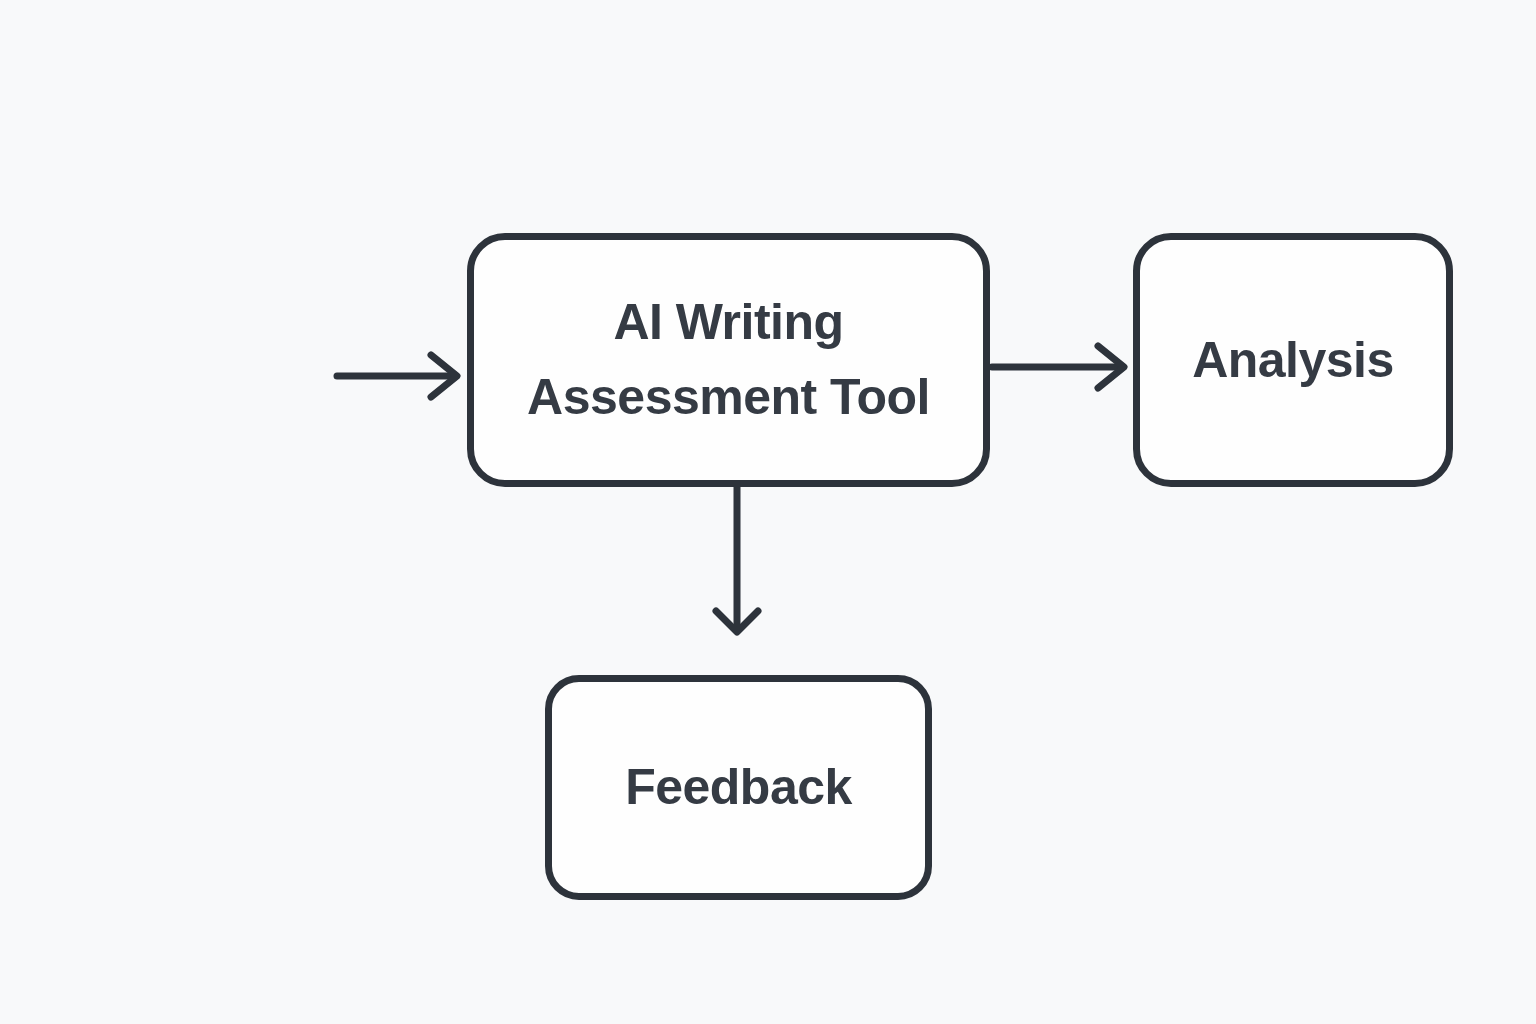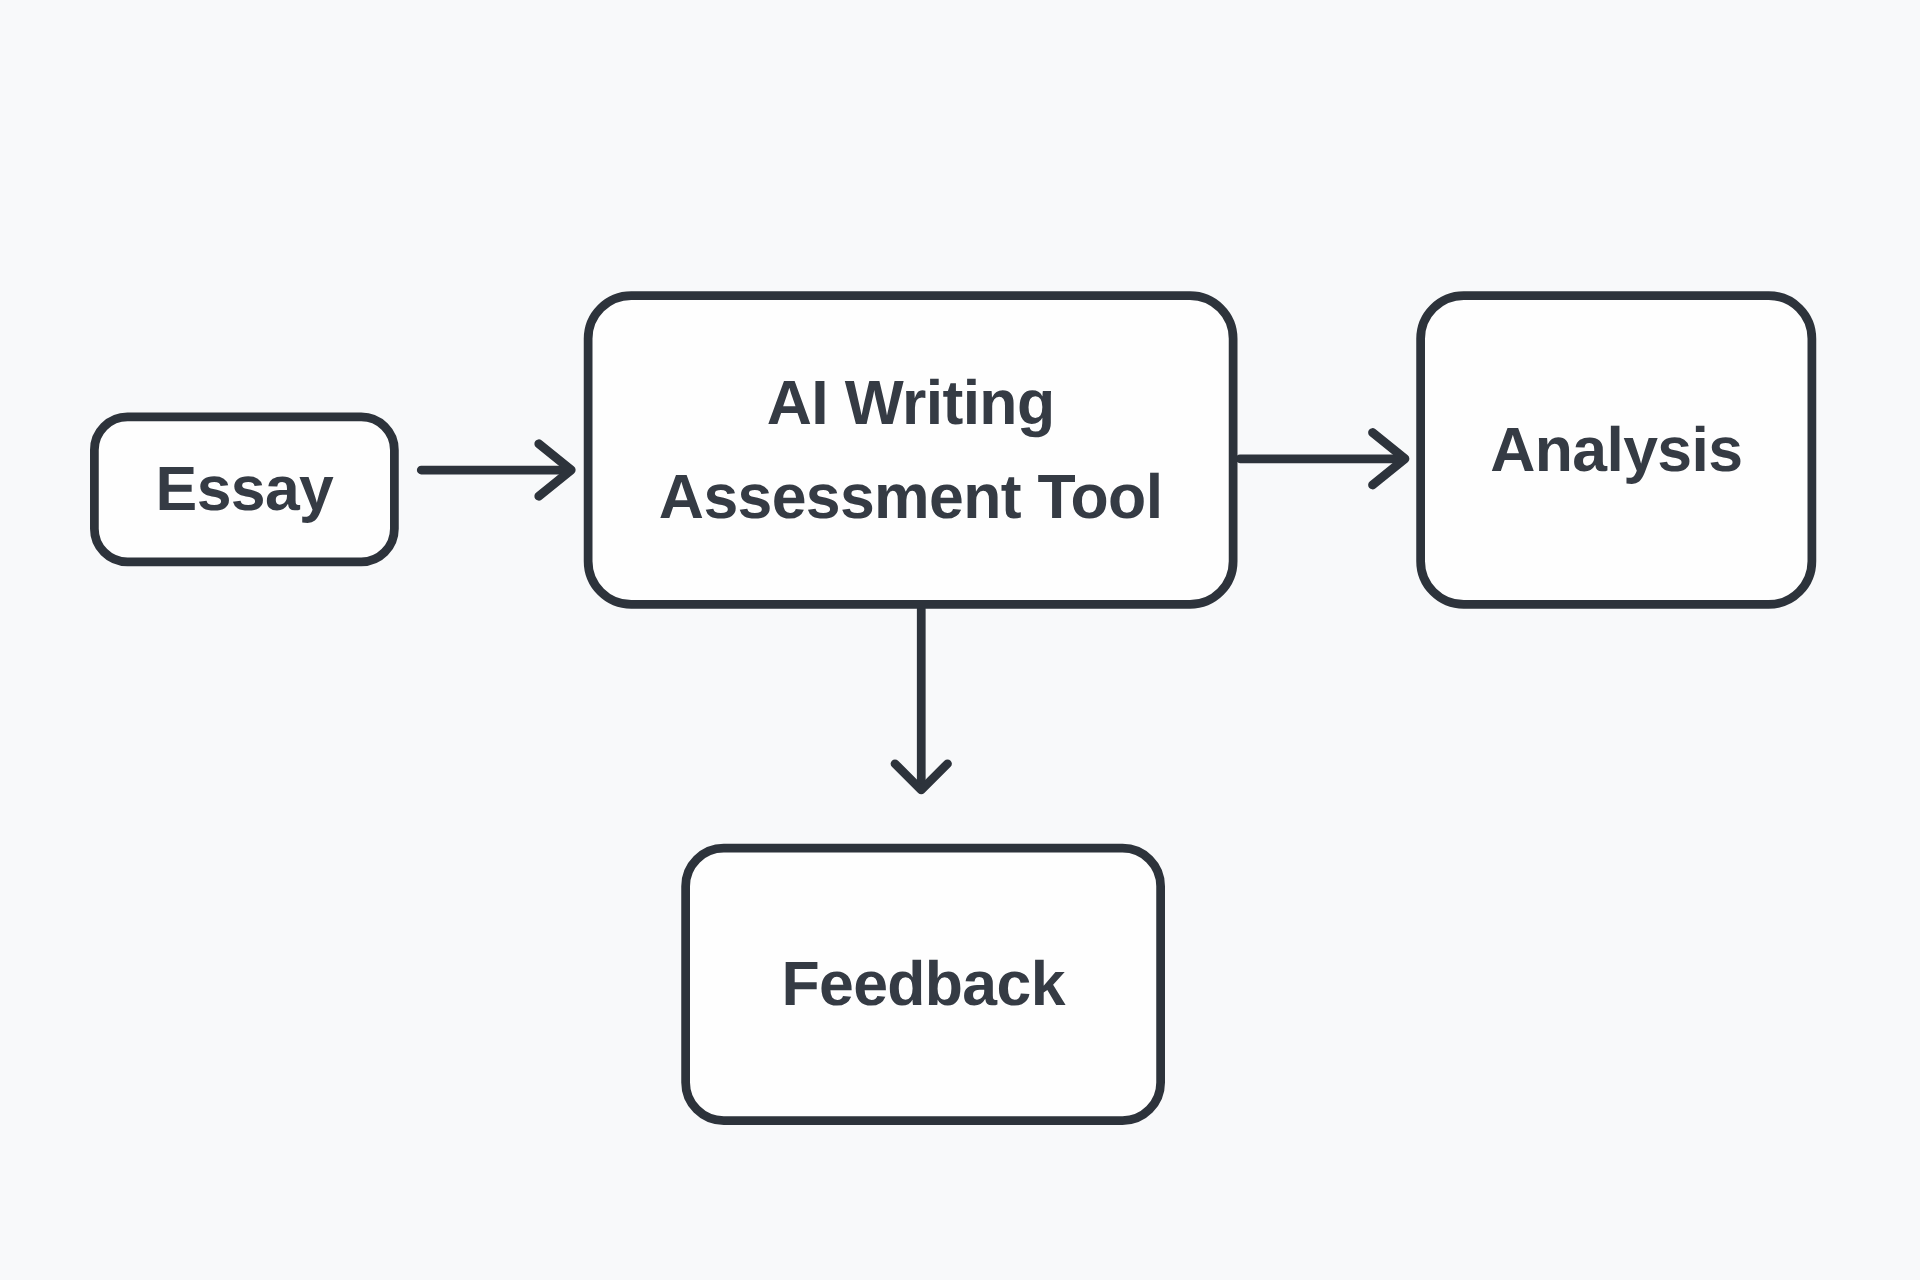--- a/index.html
+++ b/index.html
@@ -84,23 +84,20 @@
       <line x1="992" y1="367" x2="1118" y2="367"></line>
       <polyline points="1098,346 1124,367 1098,388"></polyline>
     </g>
 
     <g>
       <line x1="737" y1="487" x2="737" y2="626"></line>
       <polyline points="716,611 737,632 758,611"></polyline>
     </g>
   </svg>
 
-  <div class="node node-essay">
-    <span>Essay</span>
-  </div>
 
   <div class="node node-tool">
     <span>AI Writing Assessment Tool</span>
   </div>
 
   <div class="node node-analysis">
     <span>Analysis</span>
   </div>
 
   <div class="node node-feedback">

